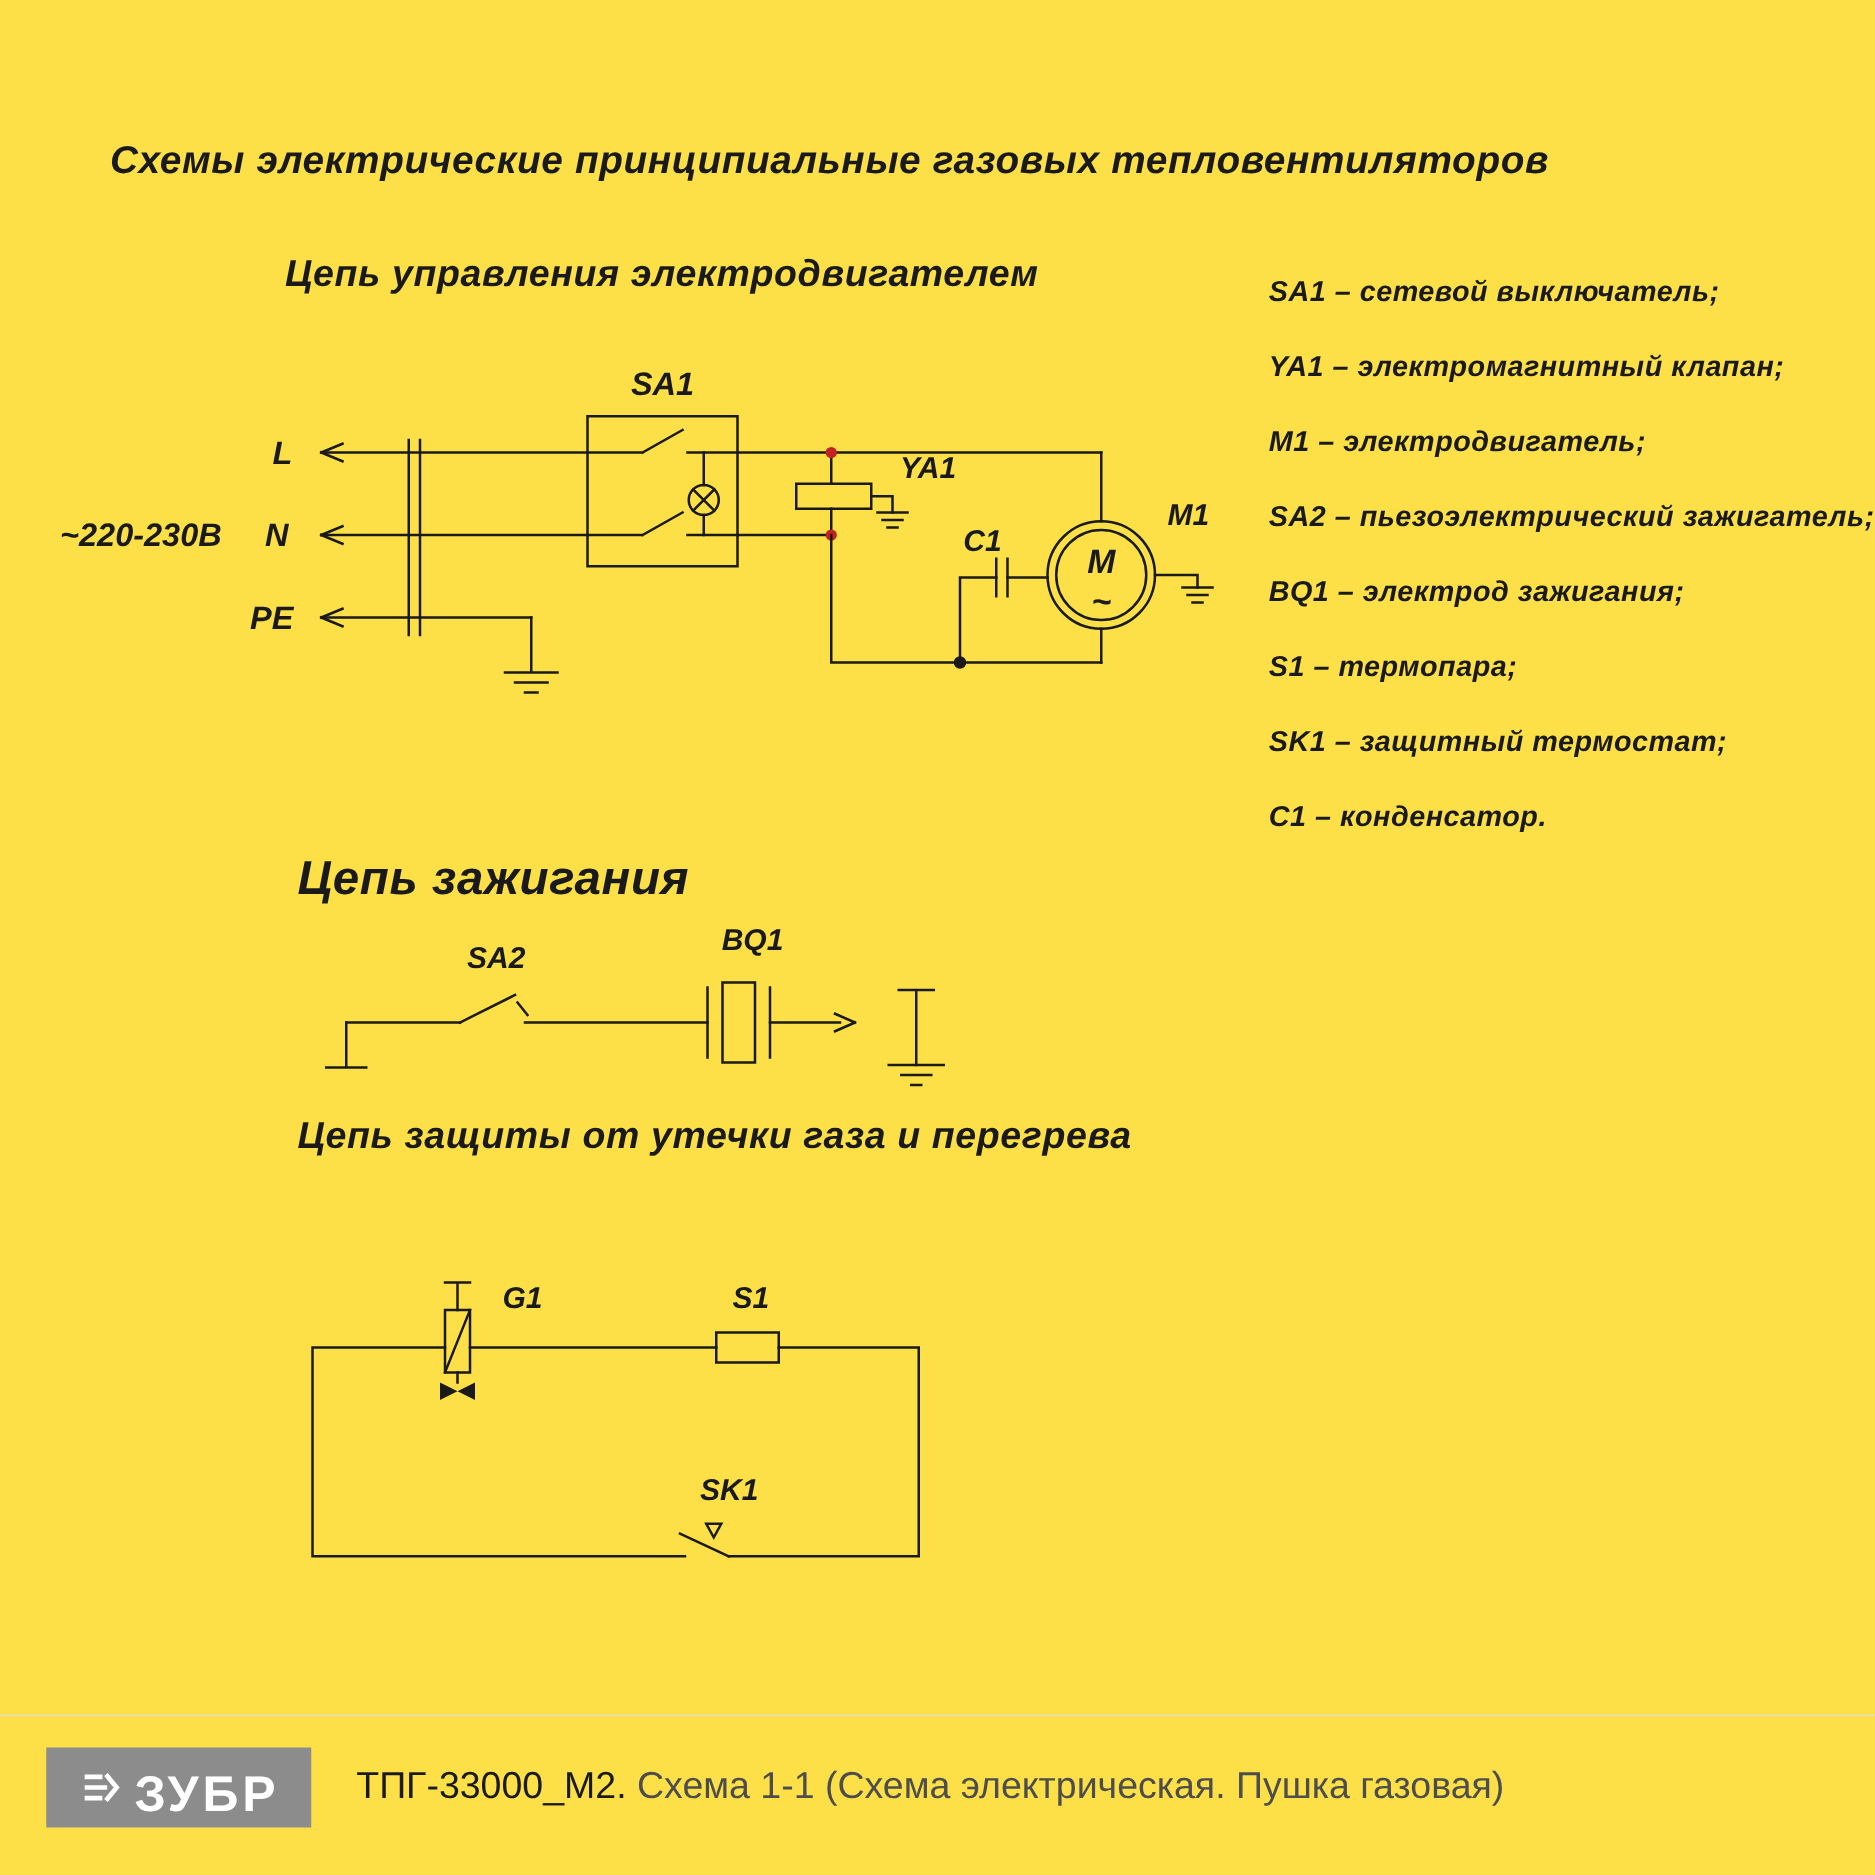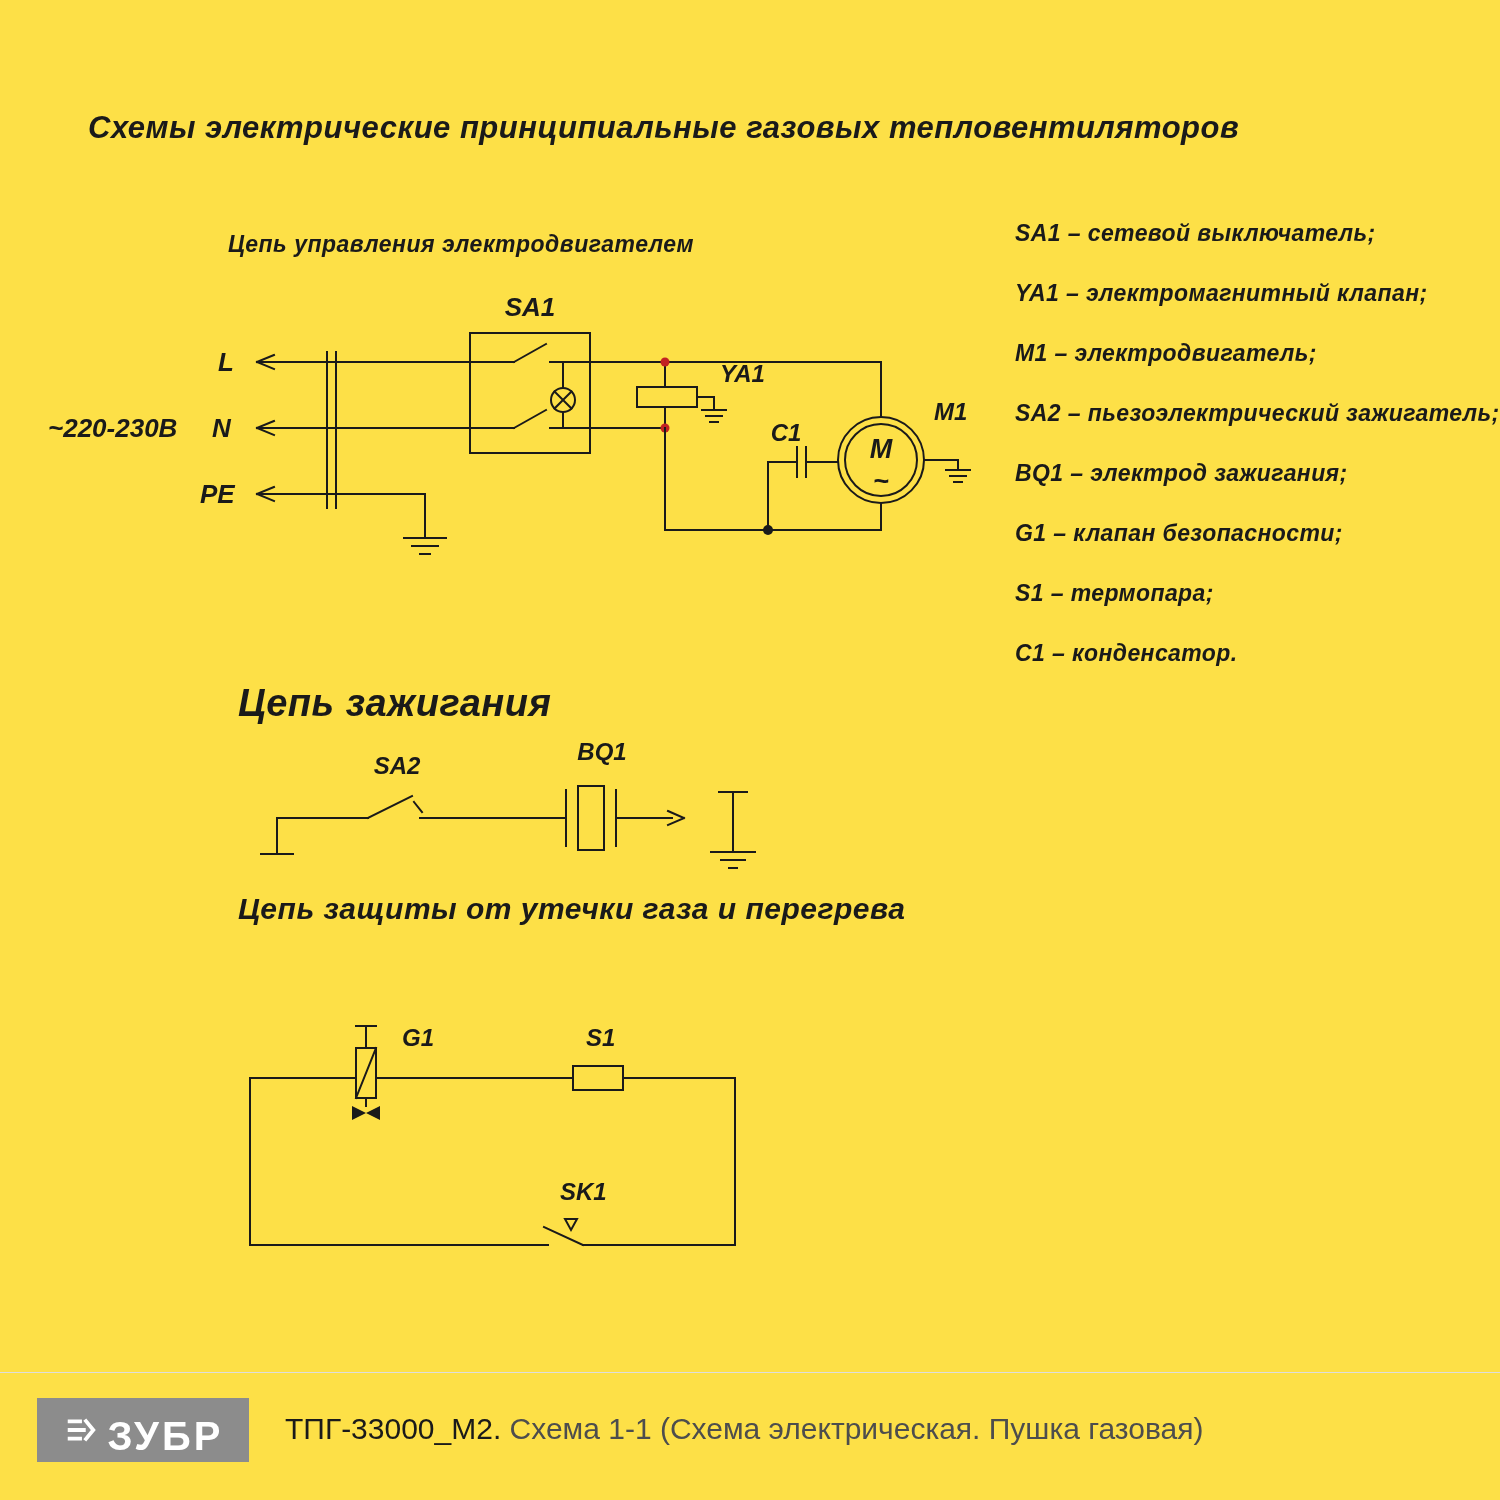--- a/index.html
+++ b/index.html
@@ -2,21 +2,21 @@
 <html><head>
 <meta charset="utf-8">
 <style>
   html,body{margin:0;padding:0;background:#fff;}
   .page{position:relative;width:1500px;height:1500px;background:#fde047;overflow:hidden;
         font-family:"Liberation Sans",sans-serif;}
   .gost{font-family:"Liberation Sans",sans-serif;font-style:italic;font-weight:700;color:#1a1a1a;
         white-space:nowrap;letter-spacing:0.5px;}
   .abs{position:absolute;}
   .main-title{left:88px;top:110px;font-size:31px;}
-  .h-control{left:228px;top:231px;font-size:23px;text-align:center;}
+  .h-control{left:228px;top:203px;font-size:30px;text-align:center;}
   .h-ignition{left:238px;top:682px;font-size:38px;}
   .h-protection{left:238px;top:892px;font-size:30px;}
   .legend{left:1015px;top:222px;}
   .legend-item{font-style:italic;font-weight:700;font-size:23px;color:#1a1a1a;
                line-height:1;margin-bottom:37px;white-space:nowrap;letter-spacing:0.4px;}
   .schematic{position:absolute;left:0;top:0;}
   svg text{font-family:"Liberation Sans",sans-serif;font-style:italic;font-weight:700;
            fill:#1a1a1a;stroke:none;}
   .fs24{font-size:24px;} .fs26{font-size:26px;} .fs27{font-size:27px;}
   .fill-dark{fill:#1a1a1a;stroke:none;}
@@ -161,22 +161,22 @@
       <text class="fs24" x="560" y="1200">SK1</text>
     </g>
   </svg>
 
   <div class="abs legend">
     <div class="legend-item"><span>SA1</span> <span>– сетевой выключатель;</span></div>
     <div class="legend-item"><span>YA1</span> <span>– электромагнитный клапан;</span></div>
     <div class="legend-item"><span>M1</span> <span>– электродвигатель;</span></div>
     <div class="legend-item"><span>SA2</span> <span>– пьезоэлектрический зажигатель;</span></div>
     <div class="legend-item"><span>BQ1</span> <span>– электрод зажигания;</span></div>
-    <div class="legend-item"><span>G1</span> <span>– клапан безопасности;</span></div>
     <div class="legend-item"><span>S1</span> <span>– термопара;</span></div>
+    <div class="legend-item"><span>SK1</span> <span>– защитный термостат;</span></div>
     <div class="legend-item"><span>C1</span> <span>– конденсатор.</span></div>
   </div>
 
   <div class="abs footer-sep"></div>
 
   <div class="abs logo">
     <svg width="36" height="36" viewBox="0 0 38 38">
       <path d="M5 10 H20 M5 19 H24 M5 28 H20" stroke="#ffffff" stroke-width="4" fill="none"></path>
       <path d="M23 8 L32 19 L23 30" stroke="#ffffff" stroke-width="4" fill="none"></path>
     </svg>

